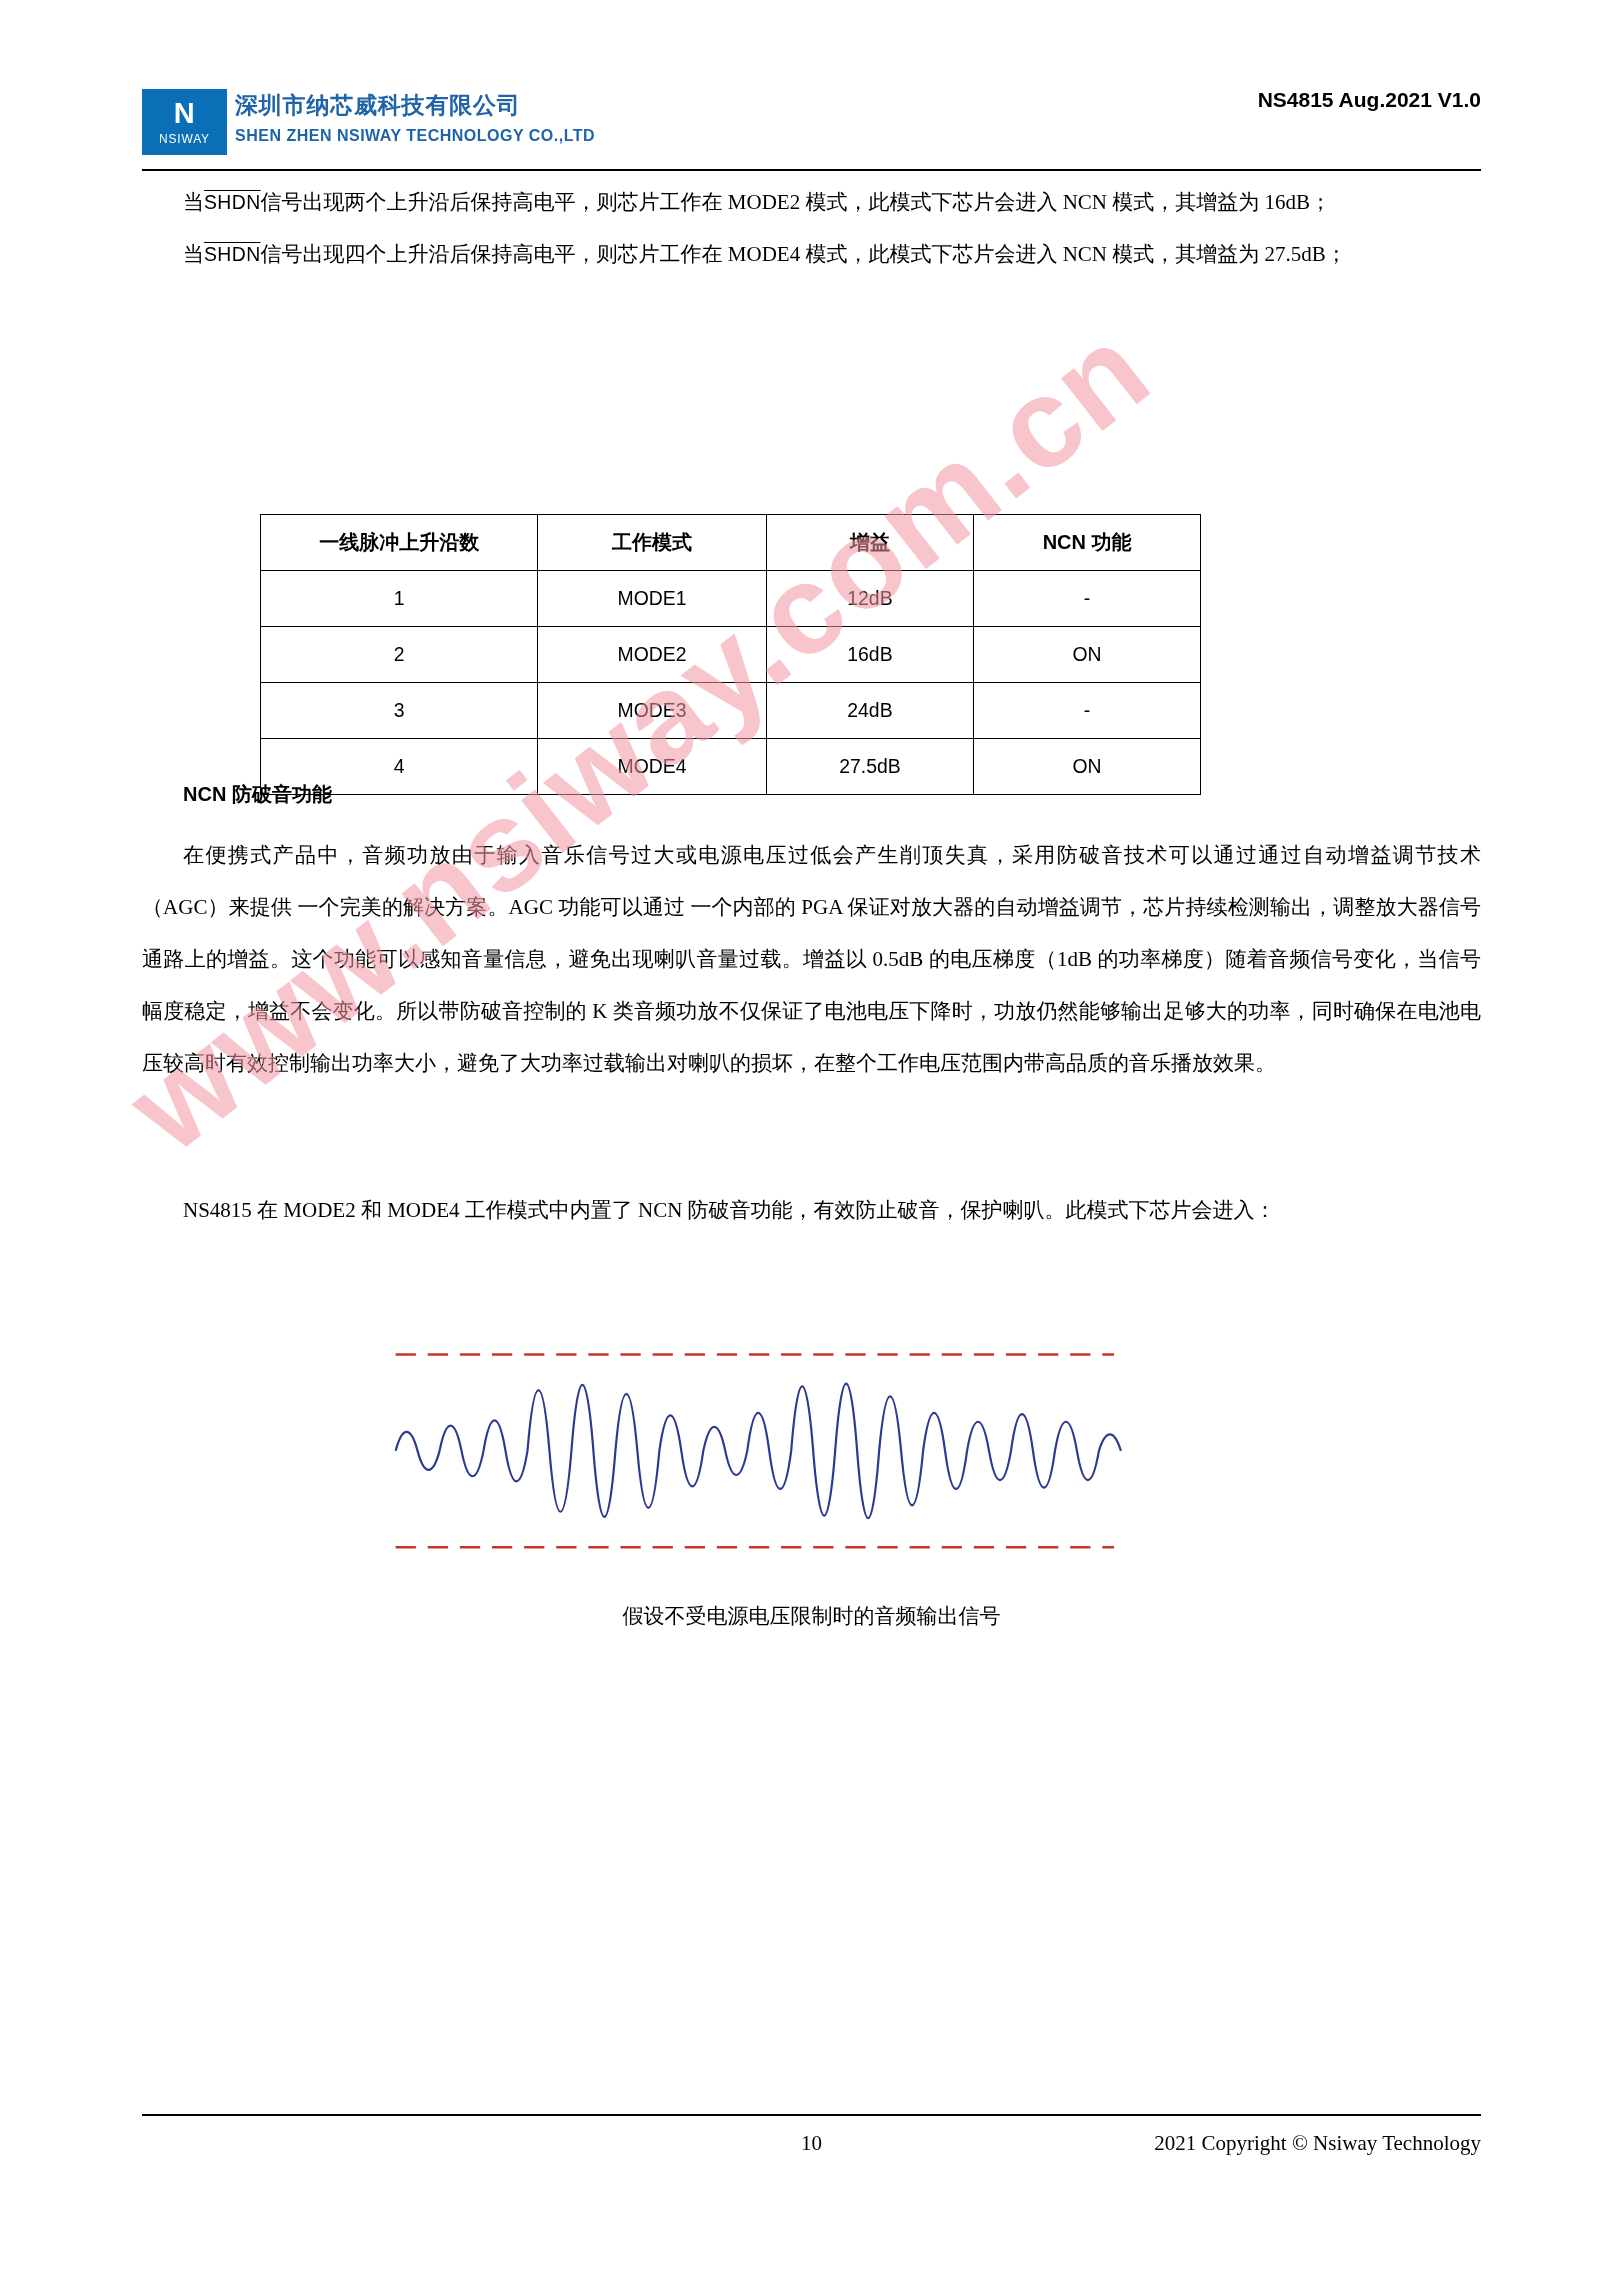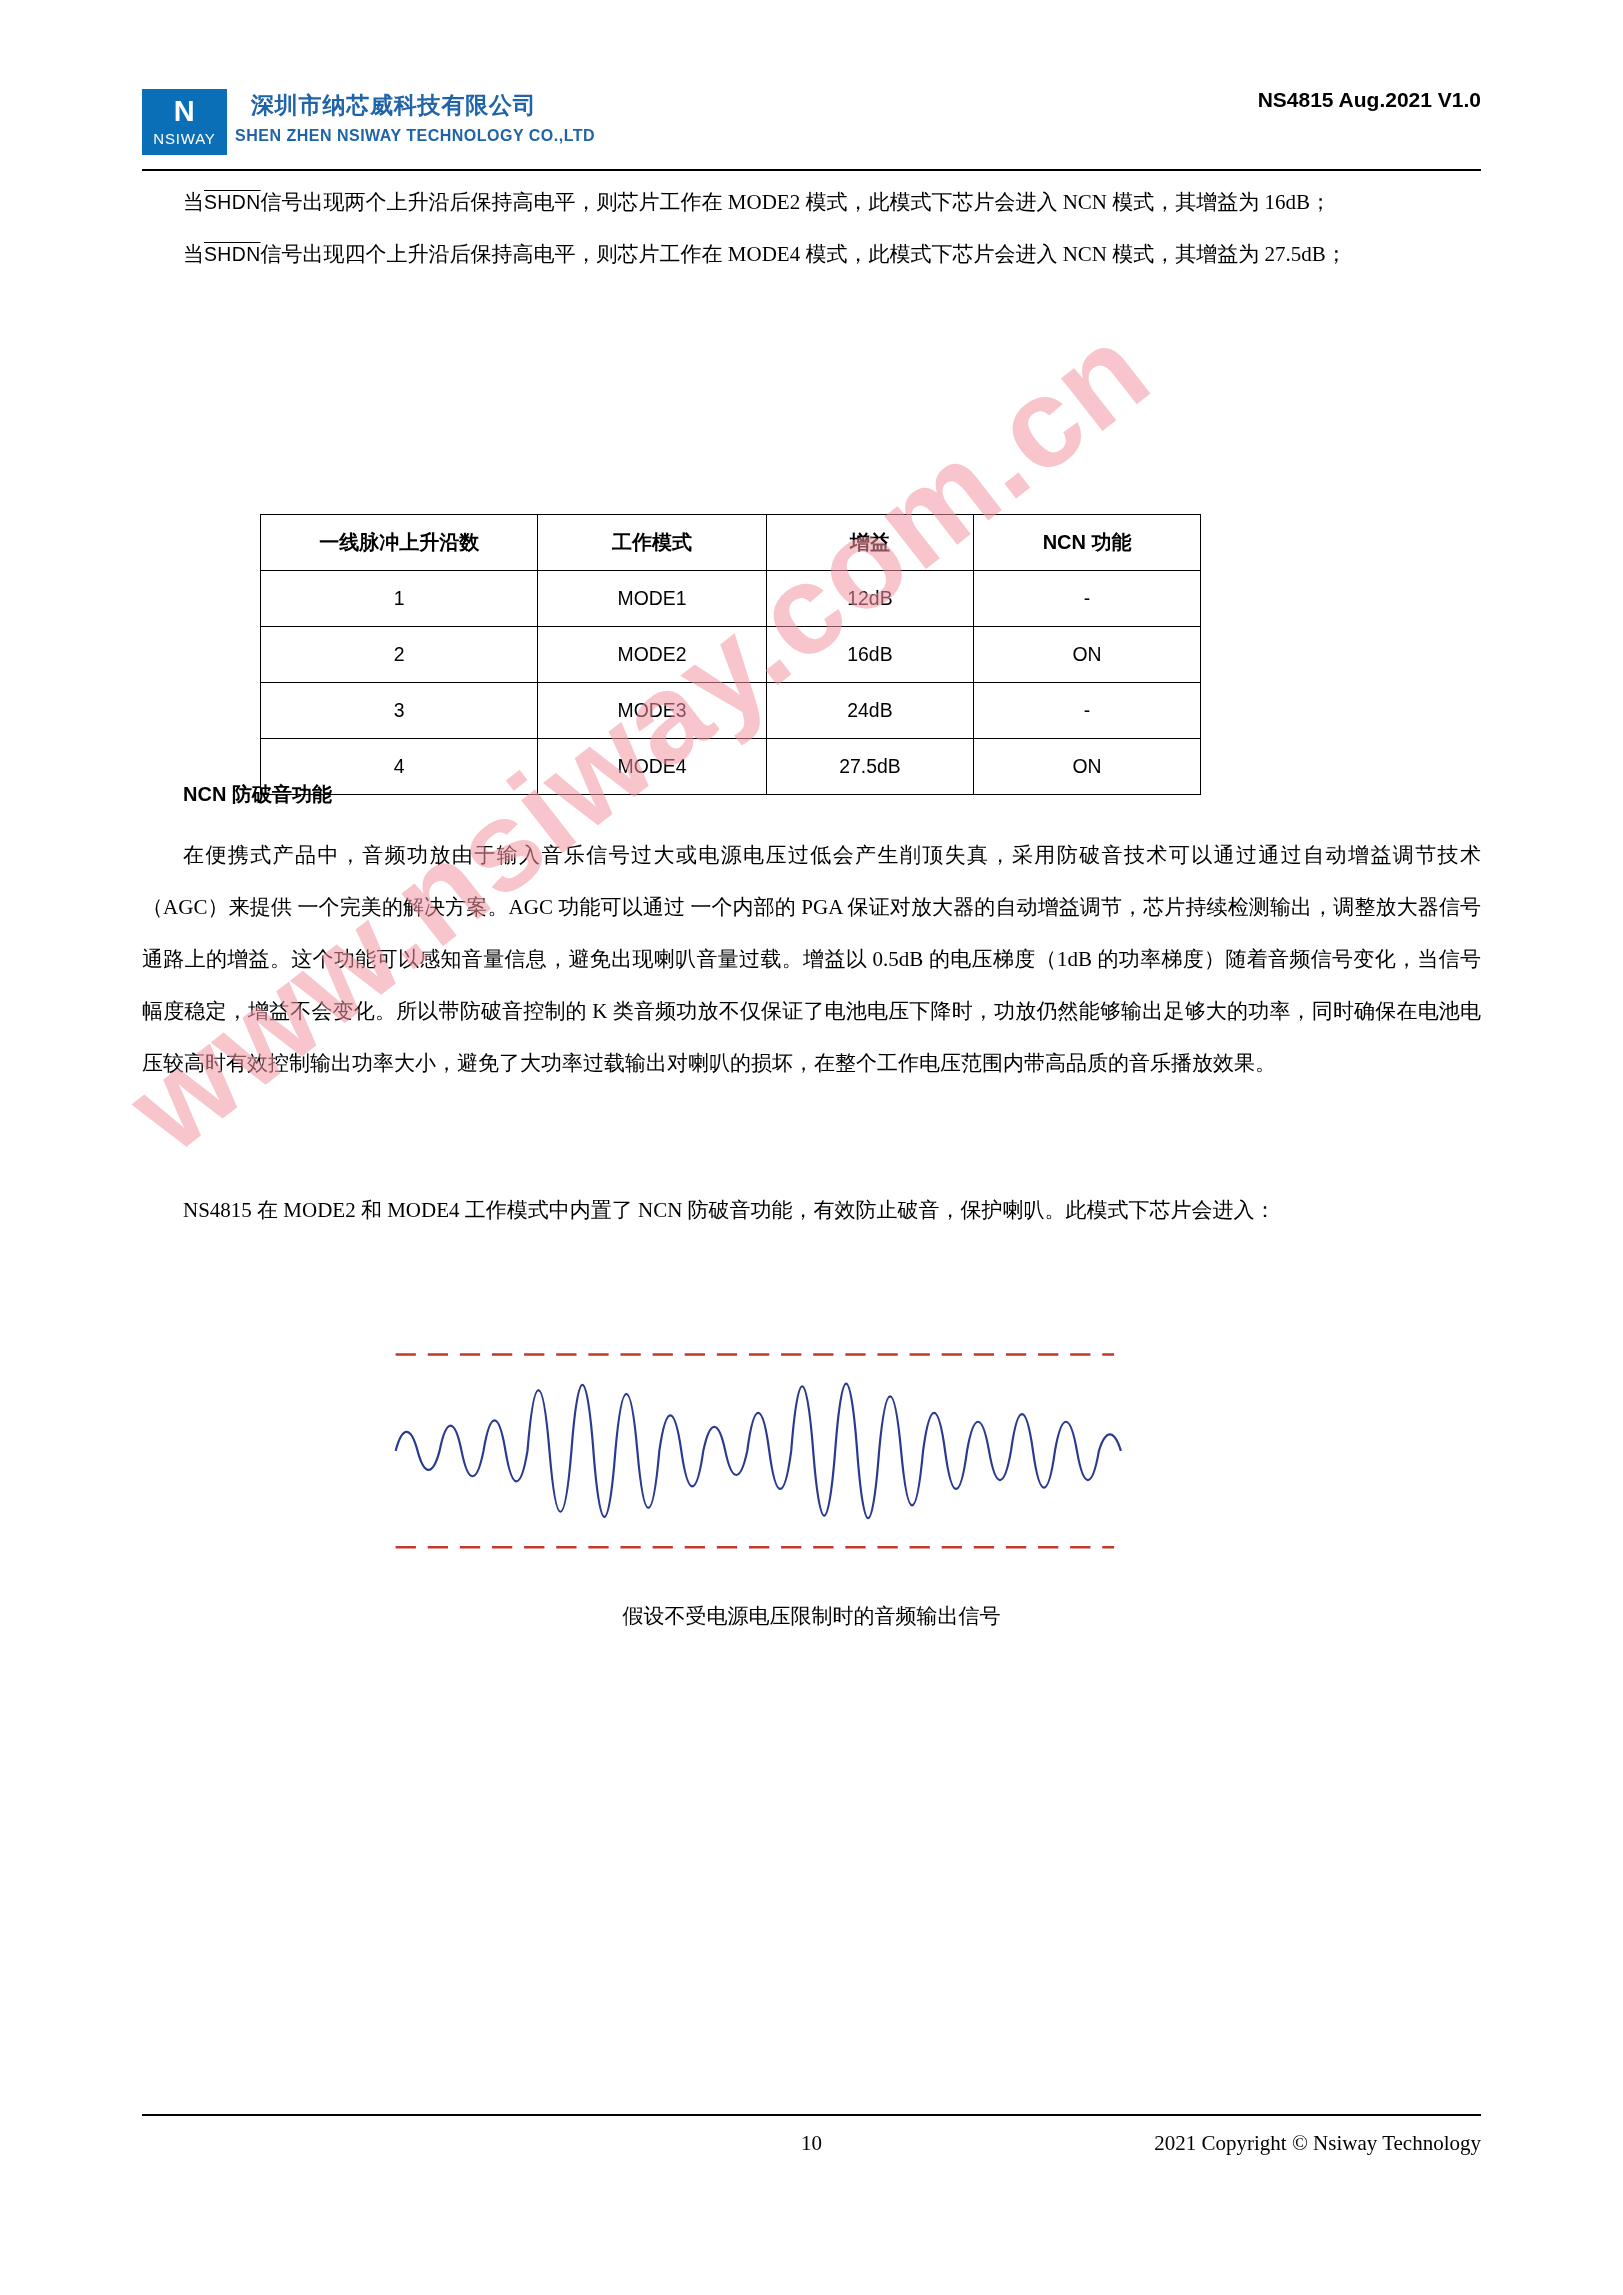--- a/index.html
+++ b/index.html
@@ -50,34 +50,33 @@
     color: #ffffff;
     font-size: 29px;
     font-weight: bold;
     letter-spacing: 0.8px;
     line-height: 1;
     margin-bottom: 5px;
   }
   .logo-word {
     font-family: "Liberation Sans", sans-serif;
     color: #ffffff;
-    font-size: 15px;
+    font-size: 12px;
     letter-spacing: 0.8px;
     line-height: 1;
   }
   .company-cn {
     position: absolute;
     left: 93px;
     top: 10px;
     font-family: "Liberation Sans", sans-serif;
     font-size: 23px;
     font-weight: bold;
     color: #1f63a8;
     letter-spacing: 0.8px;
-    margin-left: 16px;
   }
   .company-en {
     position: absolute;
     left: 93px;
     top: 47px;
     font-family: "Liberation Sans", sans-serif;
     font-size: 16px;
     font-weight: bold;
     color: #1f63a8;
     letter-spacing: 0.5px;

